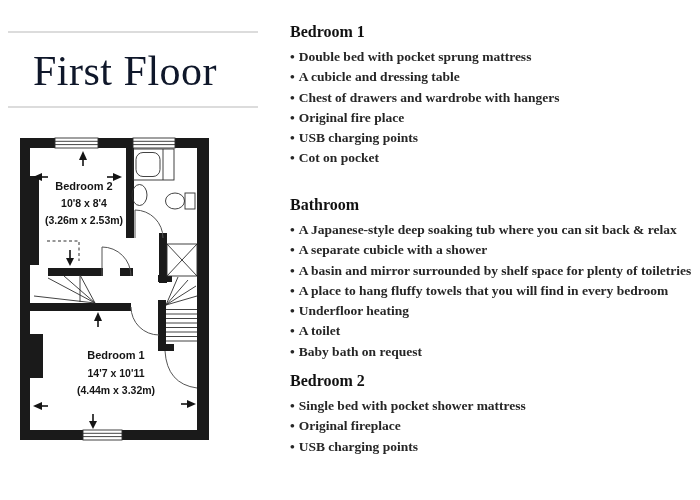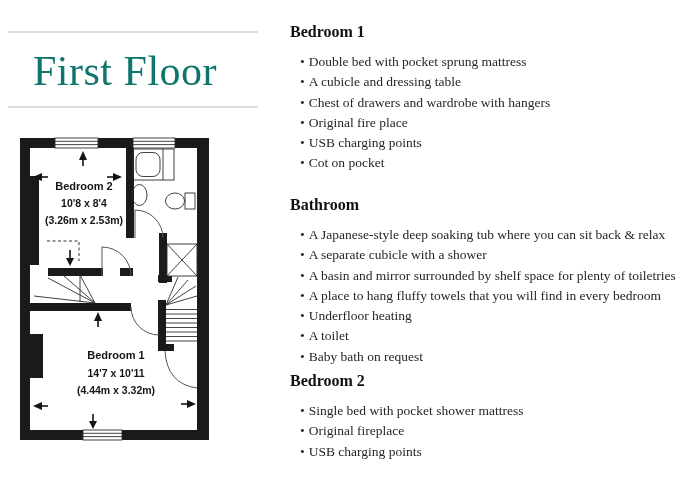--- a/index.html
+++ b/index.html
@@ -8,33 +8,33 @@
     font-family:"Liberation Serif", serif;
     position:relative;overflow:hidden;
   }
   .page{position:absolute;inset:0;}
   
   .rule{position:absolute;height:2px;background:#dcdcdc;}
   #rule-top{left:8px;top:31px;width:250px;}
   #rule-bottom{left:8px;top:106px;width:250px;}
   .title{
     position:absolute;left:33px;top:50px;
-    font-size:42px;line-height:1;color:#0f766e;
+    font-size:42px;line-height:1;color:#0f172a;
     letter-spacing:.5px;white-space:nowrap;
   }
   #plan{position:absolute;left:16px;top:134px;width:200px;height:310px;}
   
   .right{position:absolute;left:290px;top:0;width:408px;height:500px;}
   .right section{position:absolute;left:0;width:100%;}
   .s1{top:22px;} .s2{top:195px;} .s3{top:371px;}
   .right h3{
     margin:0 0 5px 0;font-size:16px;line-height:20px;
     font-weight:bold;color:#111111;
   }
-  .right ul{margin:10px;padding:0;list-style:none;}
+  .right ul{margin:0;padding:0;list-style:none;font-weight:bold;}
   .right li{
     font-size:13.5px;line-height:20.3px;color:#262626;white-space:nowrap;
   }
   .blt{margin-right:4px;}
   
   .wall{fill:#1a1a1a;}
   .thin{stroke:#2e2e2e;stroke-width:0.9;fill:none;}
   .thinf{stroke:#2e2e2e;stroke-width:0.9;fill:#ffffff;}
   .arc{stroke:#555555;stroke-width:1;fill:none;}
   .dash{stroke:#2e2e2e;stroke-width:1;fill:none;stroke-dasharray:3,2.5;}

